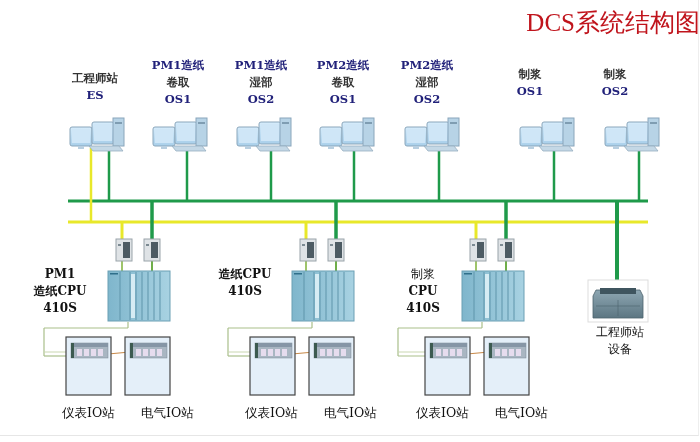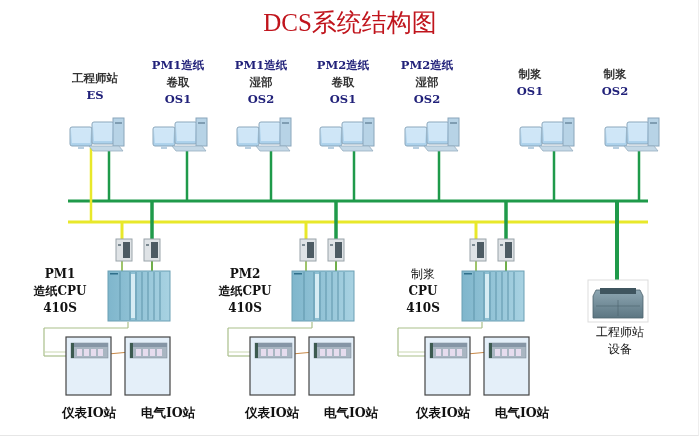--- a/index.html
+++ b/index.html
@@ -1,25 +1,25 @@
 <!DOCTYPE html>
 <html><head>
 <meta charset="utf-8">
 <style>
   html, body { margin:0; padding:0; background:#ffffff; }
   body { width:700px; height:442px; position:relative; overflow:hidden;
          font-family:"DejaVu Serif","Liberation Serif",serif; }
   .frame { position:absolute; left:0; top:0; width:698px; height:435px; border-right:1px solid #eeeeee; border-bottom:1px solid #e6e6e6; }
-  .title { position:absolute; left:0; width:700px; top:6px; text-align:center;
+  .title { position:absolute; left:0; width:700px; top:6px; text-align:right;
            color:#c0141c; font-size:25px; font-family:"Liberation Serif","DejaVu Serif",serif; letter-spacing:0px; }
   .lbl { position:absolute; text-align:center; color:#22227a; font-size:11.5px; line-height:17px; font-weight:bold; }
   .lbl .cn { color:#333333; font-weight:bold; }
   .blk { position:absolute; text-align:center; color:#111; font-size:12px; line-height:17px; font-weight:bold; }
   .blk .cn { font-weight:normal; }
-  .io-lbl { position:absolute; color:#111; font-size:12.5px; font-weight:bold; white-space:nowrap; }
+  .io-lbl { position:absolute; color:#111; font-size:12.5px; font-weight:normal; white-space:nowrap; }
   svg { position:absolute; left:0; top:0; }
 </style>
 </head>
 <body>
 
 <div class="frame"></div>
 
 <div class="title">DCS系统结构图</div>
 
 <div class="lbl" style="left:60px;top:70px;width:70px;">
@@ -54,21 +54,20 @@
   <div class="cn">制浆</div>
   <div>OS2</div>
 </div>
 
 <div class="blk" style="left:20px;top:266px;width:80px;">
   <div>PM1</div>
   <div>造纸CPU</div>
   <div>410S</div>
 </div>
 <div class="blk" style="left:205px;top:266px;width:80px;">
-  <div>PM2</div>
   <div>造纸CPU</div>
   <div>410S</div>
 </div>
 <div class="blk" style="left:393px;top:266px;width:60px;">
   <div class="cn">制浆</div>
   <div>CPU</div>
   <div>410S</div>
 </div>
 
 <div class="blk" style="left:585px;top:324px;width:70px;">

